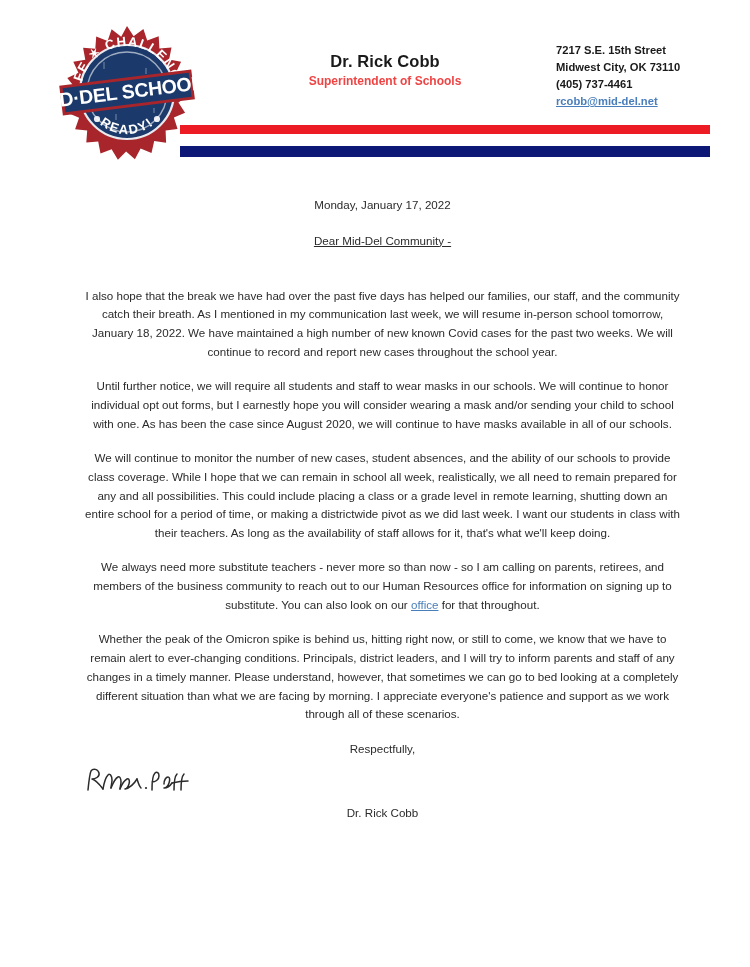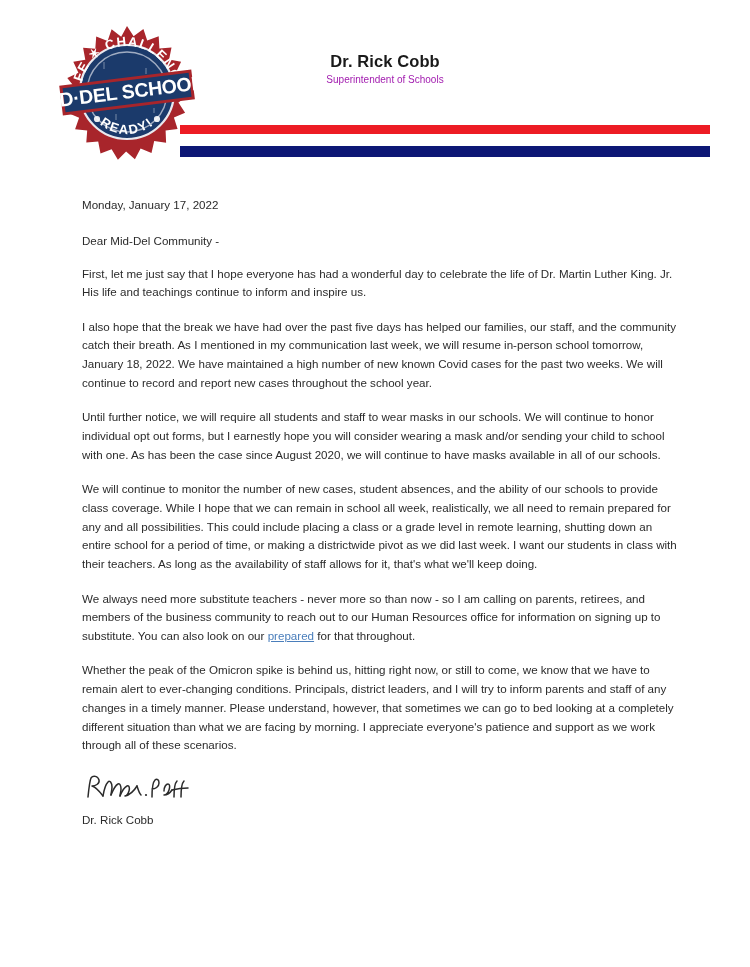--- a/index.html
+++ b/index.html
@@ -46,23 +46,23 @@
     text-align: center;
   }
   .name-line1 {
     font-size: 16.5px;
     font-weight: bold;
     letter-spacing: 0.1px;
     color: #1a1a1a;
     line-height: 1.35;
   }
   .name-line2 {
-    font-size: 10px;
-    font-weight: normal;
-    color: #a21caf;
+    font-size: 12px;
+    font-weight: bold;
+    color: #ef4444;
     line-height: 1.5;
   }
 
   .contact-block {
     position: absolute;
     left: 556px;
     top: 42px;
     font-size: 11.2px;
     font-weight: bold;
     color: #1a1a1a;
@@ -96,24 +96,24 @@
     position: absolute;
     left: 82px;
     top: 196px;
     width: 601px;
     font-size: 11.6px;
     line-height: 1.62;
     color: #2b2b2b;
   }
   .letter-body p {
     margin: 0 0 15.5px 0;
-    text-align: left;
+    text-align: center;
   }
   .letter-body p.date-line { margin-bottom: 17px; }
-  .letter-body p.salutation { margin-bottom: 14px; }
+  .letter-body p.salutation { margin-bottom: 36px; text-decoration: underline; }
 
   .inline-link {
     color: #4a7ebb;
     text-decoration: underline;
   }
 
   .closing { margin-top: 22px; margin-bottom: 0 !important; }
 
   .signature {
     margin: 6px 0 4px 2px;
@@ -183,44 +183,50 @@
           <rect x="96" y="86" width="2" height="5"></rect>
         </g>
       </svg>
     </div>
 
     <div class="name-block">
       <div class="name-line1">Dr. Rick Cobb</div>
       <div class="name-line2">Superintendent of Schools</div>
     </div>
 
+    <div class="contact-block">
+      <div>7217 S.E. 15th Street</div>
+      <div>Midwest City, OK 73110</div>
+      <div>(405) 737-4461</div>
+      <div><a class="email" href="#">rcobb@mid-del.net</a></div>
+    </div>
 
     <div class="bar bar-red"></div>
     <div class="bar bar-navy"></div>
   </div>
 
   <div class="letter-body">
 
     <p class="date-line">Monday, January 17, 2022</p>
 
     <p class="salutation">Dear Mid-Del Community -</p>
 
-    <p>First, let me just say that I hope everyone has had a wonderful day to celebrate the life of Dr. Martin Luther King. Jr. His life and teachings continue to inform and inspire us.</p>
 
     <p>I also hope that the break we have had over the past five days has helped our families, our staff, and the community catch their breath. As I mentioned in my communication last week, we will resume in-person school tomorrow, January 18, 2022. We have maintained a high number of new known Covid cases for the past two weeks. We will continue to record and report new cases throughout the school year.</p>
 
     <p>Until further notice, we will require all students and staff to wear masks in our schools. We will continue to honor individual opt out forms, but I earnestly hope you will consider wearing a mask and/or sending your child to school with one. As has been the case since August 2020, we will continue to have masks available in all of our schools.</p>
 
     <p>We will continue to monitor the number of new cases, student absences, and the ability of our schools to provide class coverage. While I hope that we can remain in school all week, realistically, we all need to remain prepared for any and all possibilities. This could include placing a class or a grade level in remote learning, shutting down an entire school for a period of time, or making a districtwide pivot as we did last week. I want our students in class with their teachers. As long as the availability of staff allows for it, that's what we'll keep doing.</p>
 
 
-    <p><span>We always need more substitute teachers - never more so than now - so I am calling on parents, retirees, and members of the business community to reach out to our Human Resources office for information on signing up to substitute. You can also look on our </span><a class="inline-link" href="#">prepared</a><span> for that throughout.</span></p>
+    <p><span>We always need more substitute teachers - never more so than now - so I am calling on parents, retirees, and members of the business community to reach out to our Human Resources office for information on signing up to substitute. You can also look on our </span><a class="inline-link" href="#">office</a><span> for that throughout.</span></p>
 
     <p>Whether the peak of the Omicron spike is behind us, hitting right now, or still to come, we know that we have to remain alert to ever-changing conditions. Principals, district leaders, and I will try to inform parents and staff of any changes in a timely manner. Please understand, however, that sometimes we can go to bed looking at a completely different situation than what we are facing by morning. I appreciate everyone's patience and support as we work through all of these scenarios.</p>
 
+    <p class="closing">Respectfully,</p>
 
     <div class="signature">
       <svg width="110" height="36" viewBox="0 0 110 36" aria-hidden="true">
         <g fill="none" stroke="#2b2b2b" stroke-width="1.5" stroke-linecap="round" stroke-linejoin="round">
           <path d="M4,26 C5,16 6,9 7,7 C9,4 14,5 15,9 C16,13 11,15 8,15 C12,16 16,21 19,25"></path>
           <path d="M19,25 C20,19 22,13 24,11 C26,9 28,12 28,16 C28,19 27,22 27,24"></path>
           <path d="M27,24 C29,19 32,14 34,13 C36,12 37,15 37,18 C37,21 36,23 36,25"></path>
           <path d="M36,25 C38,20 41,16 43,15 C45,14 46,17 45,20 C44,23 42,25 41,25 C45,24 50,20 53,15"></path>
           <path d="M53,15 C54,18 55,22 57,24"></path>
           <circle cx="62" cy="24" r="1.1" fill="#2b2b2b" stroke="none"></circle>

